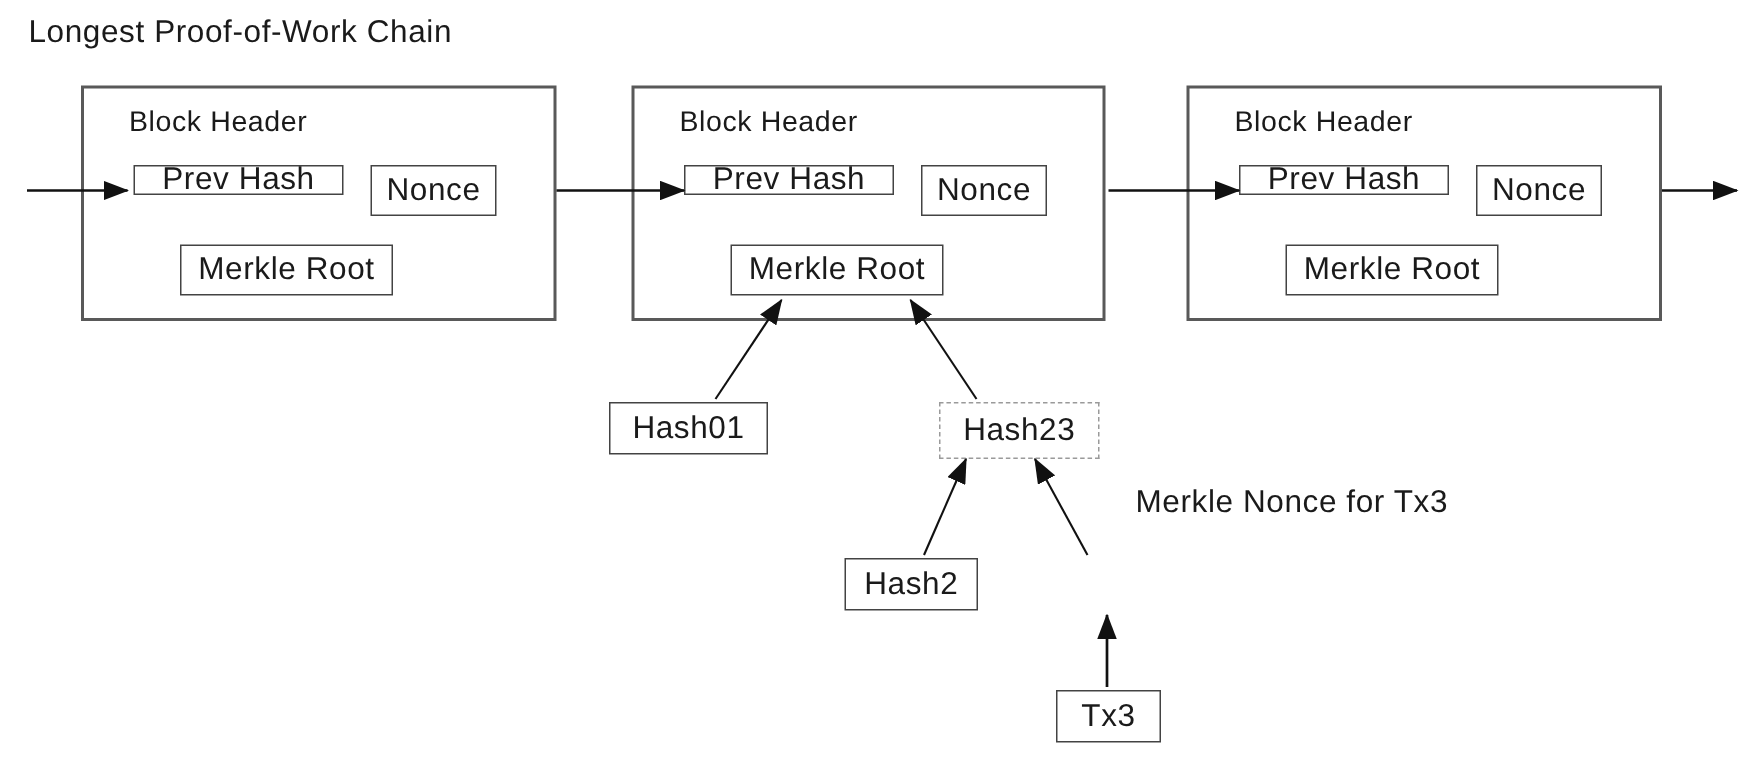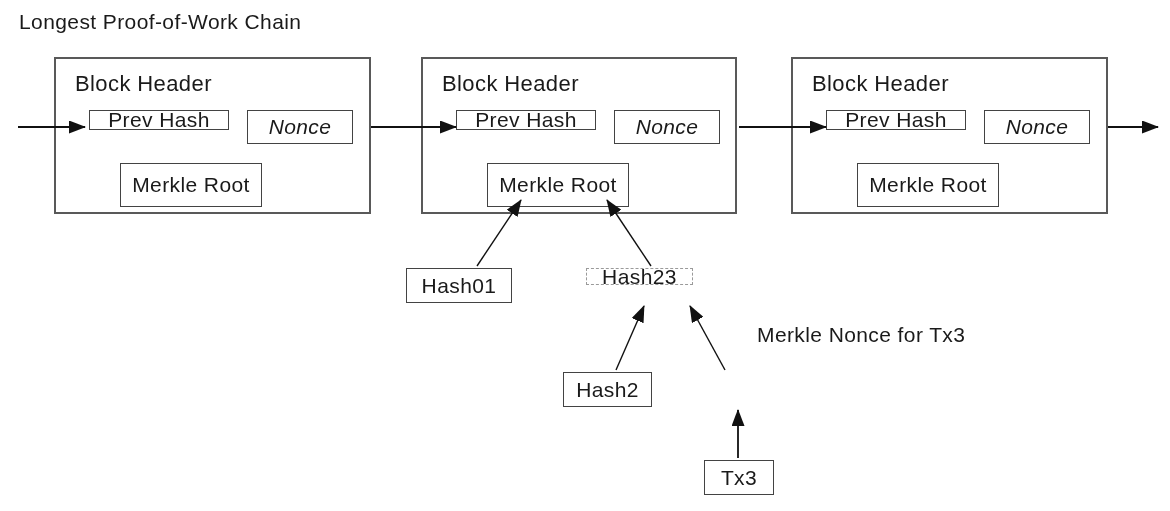--- a/index.html
+++ b/index.html
@@ -30,58 +30,58 @@
     height: 157px;
     border: 2px solid #595959;
     box-sizing: border-box;
     background: #ffffff;
   }
   .block-1 { left: 54px;  width: 317px; }
   .block-2 { left: 421px; width: 316px; }
   .block-3 { left: 791px; width: 317px; }
   .block-header-label {
     position: absolute;
-    left: 19px;
+    left: 30px;
     top: 12px;
-    font-size: 22px;
+    font-size: 19px;
     letter-spacing: 0.4px;
     white-space: nowrap;
   }
   .field-box {
     position: absolute;
     box-sizing: border-box;
     border: 1.7px solid #434343;
     background: #ffffff;
     display: flex;
     align-items: center;
     justify-content: center;
     font-size: 21px;
     letter-spacing: 0.4px;
     white-space: nowrap;
   }
   .prev-hash   { left: 33px;  top: 51px;  width: 140px; height: 20px; }
-  .nonce       { left: 191px; top: 51px;  width: 106px; height: 34px; font-style: italic; }
-  .merkle-root { left: 64px;  top: 104px; width: 142px; height: 44px; }
+  .nonce       { left: 191px; top: 51px;  width: 84px; height: 34px; }
+  .merkle-root { left: 64px;  top: 104px; width: 142px; height: 34px; }
   .tree-box {
     position: absolute;
     box-sizing: border-box;
     border: 1.7px solid #434343;
     background: #ffffff;
     display: flex;
     align-items: center;
     justify-content: center;
     font-size: 21px;
     letter-spacing: 0.4px;
     white-space: nowrap;
   }
   .tree-box.dashed {
     border: 1.7px dashed #9a9a9a;
   }
   .hash01 { left: 406px; top: 268px; width: 106px; height: 35px; }
-  .hash23 { left: 586px; top: 268px; width: 107px; height: 17px; }
+  .hash23 { left: 626px; top: 268px; width: 107px; height: 38px; }
   .hash2  { left: 563px; top: 372px; width: 89px;  height: 35px; }
   .hash3  { left: 685px; top: 372px; width: 89px;  height: 35px; }
   .tx3    { left: 704px; top: 460px; width: 70px;  height: 35px; }
   .branch-label {
     position: absolute;
     left: 757px;
     top: 323px;
     font-size: 21px;
     letter-spacing: 0.4px;
     white-space: nowrap;

